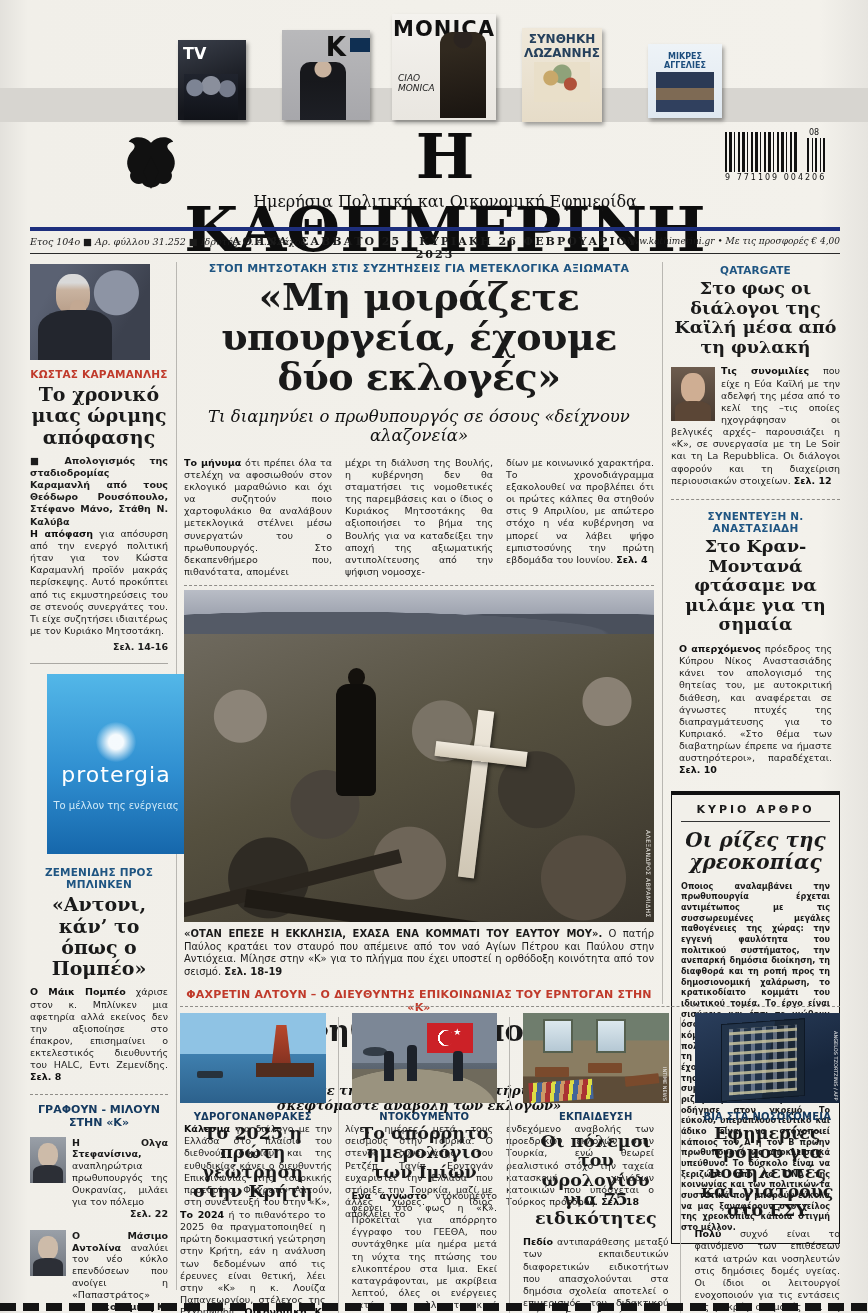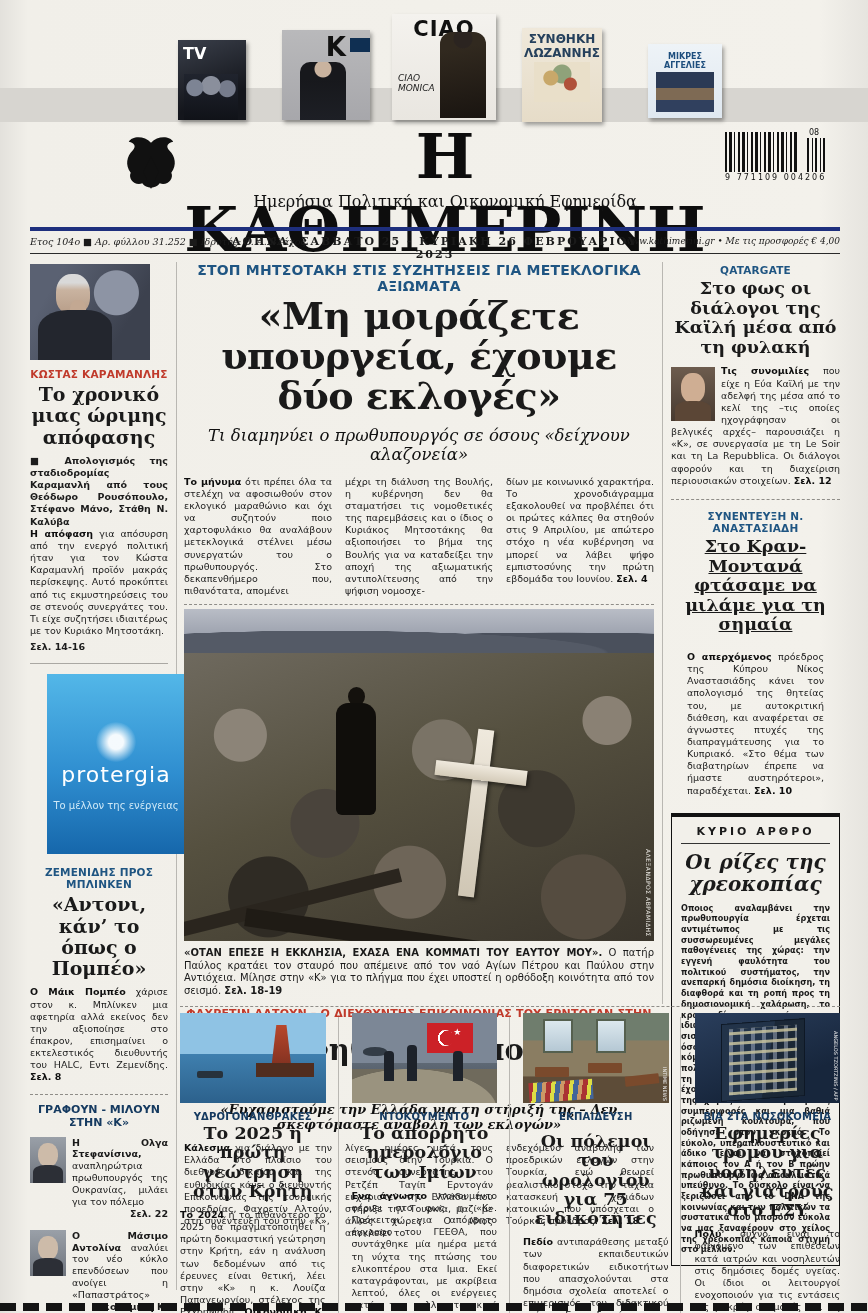--- a/index.html
+++ b/index.html
@@ -79,21 +79,21 @@
   .contrib-header{font-size:11px;font-weight:bold;color:#153a60;text-align:center;margin:8px 0 8px;}
   .contrib{display:flex;gap:6px;margin-bottom:10px;}
   .contrib .mug{flex:0 0 36px;height:46px;background:linear-gradient(#9aa0a8,#6e747d);position:relative;}
   .contrib .mug::before{content:"";position:absolute;left:8px;top:6px;width:20px;height:24px;border-radius:45%;background:#cdbba9;}
   .contrib .mug::after{content:"";position:absolute;left:3px;top:28px;width:30px;height:18px;border-radius:40% 40% 0 0;background:#2c2f36;}
   .contrib:nth-child(3) .mug{background:linear-gradient(#b8b2aa,#8d877f);}
   .contrib:nth-child(5) .mug{background:linear-gradient(#7d848f,#565c66);}
   .contrib .ct{font-size:9.5px;line-height:1.25;text-align:justify;flex:1;}
   .contrib .ct .pg{display:block;text-align:right;font-weight:bold;}
   
-  .lead-kicker{text-align:center;font-size:14px;margin-bottom:2px;}
+  .lead-kicker{text-align:center;font-size:11px;margin-bottom:2px;}
   .lead-head{font-size:38px;font-weight:bold;line-height:1.05;letter-spacing:-.5px;margin:2px 0 10px;}
   .lead-sub{font-size:16.5px;font-style:italic;margin-bottom:12px;color:#101010;}
   .cols3{display:grid;grid-template-columns:1fr 1fr 1fr;column-gap:13px;}
   .main-photo{position:relative;width:470px;height:332px;margin:4px 0 6px;overflow:hidden;
     background:linear-gradient(#9aa0ae 0 40px,#6f6a60 41px 42px,#6b655a 42px);}
   .mp-rubble{position:absolute;inset:38px 0 0 0;
     background:radial-gradient(circle at 12% 30%,#8c8478 0 26px,transparent 27px),radial-gradient(circle at 30% 60%,#4a443c 0 34px,transparent 35px),radial-gradient(circle at 55% 35%,#7a7366 0 30px,transparent 31px),radial-gradient(circle at 75% 55%,#3d382f 0 38px,transparent 39px),radial-gradient(circle at 90% 25%,#8a8174 0 24px,transparent 25px),radial-gradient(circle at 18% 85%,#2f2b24 0 40px,transparent 41px),radial-gradient(circle at 48% 80%,#6e6558 0 36px,transparent 37px),radial-gradient(circle at 85% 85%,#554c40 0 42px,transparent 43px),linear-gradient(160deg,#6f6a5f 0%,#55503f 45%,#3a352c 100%);}
   .mp-beam1{position:absolute;left:-20px;bottom:30px;width:240px;height:14px;background:#2a251e;transform:rotate(-14deg);}
   .mp-beam2{position:absolute;left:60px;bottom:-6px;width:300px;height:18px;background:#1f1b15;transform:rotate(8deg);}
   .mp-sky{position:absolute;left:0;top:0;right:0;height:40px;background:linear-gradient(#b9bdc6,#8e94a2);}
@@ -163,21 +163,21 @@
     <div class="cover cover-tv">
       <span class="tv-label">TV</span>
       <div class="tv-fig"></div>
     </div>
     <div class="cover cover-k">
       <span class="k-label">K</span>
       <div class="k-bar"></div>
       <div class="k-fig"></div>
     </div>
     <div class="cover cover-vogue">
-      <span class="vogue-title">CIAO</span>
+      <span class="vogue-title">MONICA</span>
       <div class="vogue-fig"></div>
       <span class="vogue-sub">CIAO MONICA</span>
     </div>
     <div class="cover cover-book">
       <span class="book-title">ΣΥΝΘΗΚΗ ΛΩΖΑΝΝΗΣ</span>
       <div class="book-art"></div>
     </div>
     <div class="cover cover-ads">
       <span class="ads-title">ΜΙΚΡΕΣ ΑΓΓΕΛΙΕΣ</span>
       <div class="ads-art"></div>
@@ -217,21 +217,21 @@
       </figure>
       <div class="kicker red center-text">ΚΩΣΤΑΣ ΚΑΡΑΜΑΝΛΗΣ</div>
       <h2 class="story-head serif center-text">Το χρονικό μιας ώριμης απόφασης</h2>
       <p class="body-txt" style="margin:0;font-weight:bold;">
         <span>■ Απολογισμός της σταδιοδρομίας Καραμανλή από τους Θεόδωρο Ρουσόπουλο, Στέφανο Μάνο, Στάθη Ν. Καλύβα</span>
       </p>
       <p class="body-txt" style="margin:0 0 4px;">
         <b>Η απόφαση</b>
         <span>για απόσυρση από την ενεργό πολιτική ήταν για τον Κώστα Καραμανλή προϊόν μακράς περίσκεψης. Αυτό προκύπτει από τις εκμυστηρεύσεις του σε στενούς συνεργάτες του. Τι είχε συζητήσει ιδιαιτέρως με τον Κυριάκο Μητσοτάκη.</span>
       </p>
-      <div class="body-txt pageref" style="margin-top:2px;">Σελ. 14-16</div>
+      <div class="body-txt pageref" style="text-align:right;margin-top:2px;">Σελ. 14-16</div>
       <hr class="left-rule">
       <div class="protergia">
         <div class="pg-sun"></div>
         <div class="pg-logo">protergia</div>
         <div class="pg-tag">Το μέλλον της ενέργειας</div>
       </div>
       <div class="kicker blue center-text">ΖΕΜΕΝΙΔΗΣ ΠΡΟΣ ΜΠΛΙΝΚΕΝ</div>
       <h2 class="story-head serif center-text">«Αντονι, κάν’ το όπως ο Πομπέο»</h2>
       <p class="body-txt" style="margin:0;">
         <b>Ο Μάικ Πομπέο</b>
@@ -303,22 +303,22 @@
       <div>
         <figure class="kaili-mug" style="margin:2px 6px 2px 0;"></figure>
         <p class="body-txt" style="margin:0;">
           <b>Τις συνομιλίες</b>
           <span>που είχε η Εύα Καϊλή με την αδελφή της μέσα από το κελί της –τις οποίες ηχογράφησαν οι βελγικές αρχές– παρουσιάζει η «Κ», σε συνεργασία με τη Le Soir και τη La Repubblica. Οι διάλογοι αφορούν και τη διαχείριση περιουσιακών στοιχείων.</span>
           <b class="pageref">Σελ. 12</b>
         </p>
       </div>
       <hr class="dashed" style="clear:both;margin:12px 0 10px;">
       <div class="kicker blue center-text">ΣΥΝΕΝΤΕΥΞΗ Ν. ΑΝΑΣΤΑΣΙΑΔΗ</div>
-      <h2 class="rc-head serif center-text" style="margin:3px 0 8px;text-decoration:underline;">Στο Κραν-Μοντανά φτάσαμε να μιλάμε για τη σημαία</h2>
-      <p class="body-txt" style="margin:16px;">
+      <h2 class="rc-head serif center-text" style="margin:3px 0 8px;">Στο Κραν-Μοντανά φτάσαμε να μιλάμε για τη σημαία</h2>
+      <p class="body-txt" style="margin:8px;">
         <b>Ο απερχόμενος</b>
         <span>πρόεδρος της Κύπρου Νίκος Αναστασιάδης κάνει τον απολογισμό της θητείας του, με αυτοκριτική διάθεση, και αναφέρεται σε άγνωστες πτυχές της διαπραγμάτευσης για το Κυπριακό. «Στο θέμα των διαβατηρίων έπρεπε να ήμαστε αυστηρότεροι», παραδέχεται.</span>
         <b class="pageref">Σελ. 10</b>
       </p>
       <div class="editorial" style="margin-top:14px;">
         <div class="ed-header">ΚΥΡΙΟ ΑΡΘΡΟ</div>
         <div class="ed-head serif">Οι ρίζες της χρεοκοπίας</div>
         <p class="ed-body" style="margin:0;">Οποιος αναλαμβάνει την πρωθυπουργία έρχεται αντιμέτωπος με τις συσσωρευμένες μεγάλες παθογένειες της χώρας: την εγγενή φαυλότητα του πολιτικού συστήματος, την ανεπαρκή δημόσια διοίκηση, τη διαφθορά και τη ροπή προς τη δημοσιονομική χαλάρωση, το κρατικοδίαιτο κομμάτι του ιδιωτικού τομέα. Το έργο είναι σισύφειο και έτσι το νιώθουν όσοι το επωμίζονται. Ολα τα κόμματα και οι βασικοί πολιτικοί πρωταγωνιστές από τη δεκαετία του 1980 και μετά έχουν ευθύνη για τη χρεοκοπία της χώρας. Ηταν εδραιωμένες συμπεριφορές και μια βαθιά ριζωμένη κουλτούρα, που οδήγησε στον γκρεμό. Το εύκολο, υπεραπλουστευτικό και άδικο είναι να στοχοποιεί κάποιος τον Α ή τον Β πρώην πρωθυπουργό ως αποκλειστικά υπεύθυνο. Το δύσκολο είναι να ξεριζώσει από το DNA της κοινωνίας και των πολιτικών τα συστατικά που μπορούν εύκολα να μας ξαναφέρουν στο χείλος της χρεοκοπίας κάποια στιγμή στο μέλλον.</p>
       </div>
     </div>

